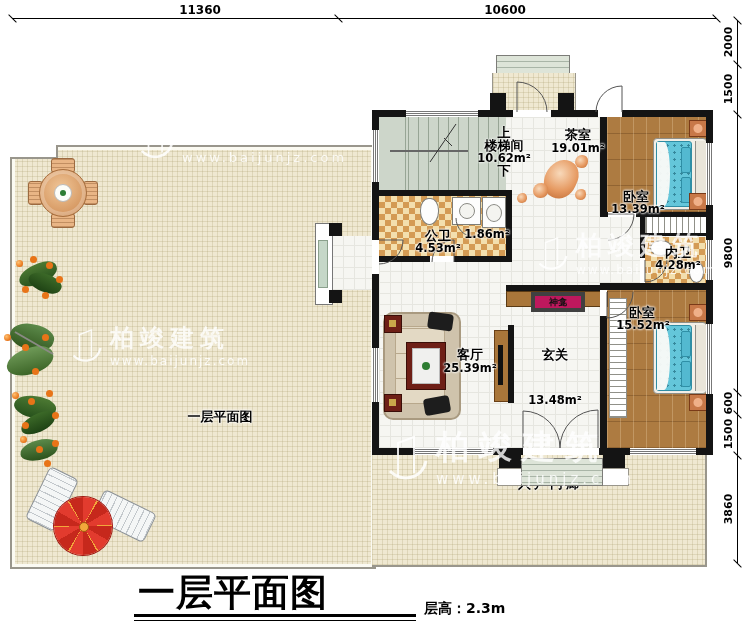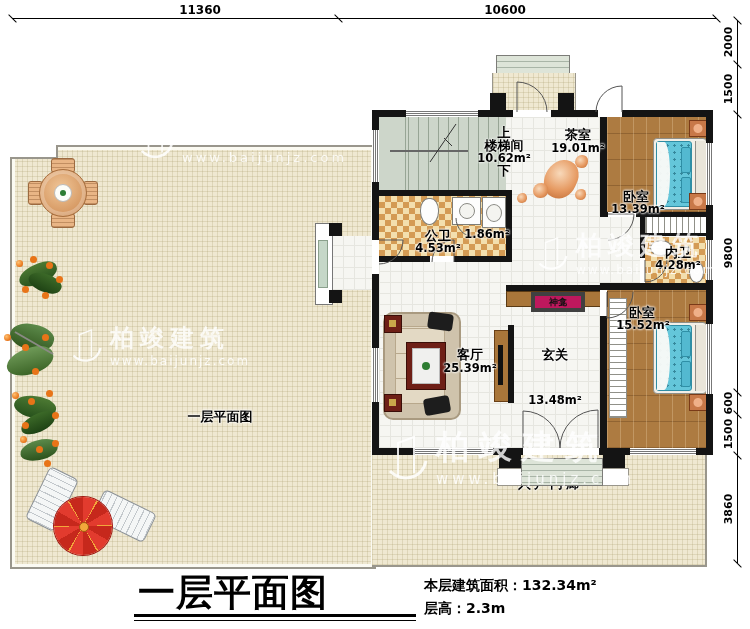--- a/index.html
+++ b/index.html
@@ -342,20 +342,17 @@
         <div class="wm-brand" style="font-size:33px;letter-spacing:10px;">柏竣建筑</div>
     <div class="wm-url" style="font-size:15px;letter-spacing:4px;">www.baijunjz.com</div>
       </div>
   </div>
 
   <div class="abs" style="left:138px;top:568px;display:flex;align-items:baseline;gap:14px;">
     <span style="font-size:37px;font-weight:bold;letter-spacing:1px;">一层平面图</span>
   </div>
   <div class="abs" style="left:134px;top:614px;width:282px;height:3px;background:#000;"></div>
   <div class="abs" style="left:134px;top:620px;width:282px;height:1px;background:#000;"></div>
-  <div class="abs" style="left:424px;top:577px;font-size:14px;font-weight:bold;white-space:nowrap;">
-    <span>本层建筑面积：</span><span>132.34m²</span>
-  </div>
   <div class="abs" style="left:424px;top:600px;font-size:14px;font-weight:bold;white-space:nowrap;">
     <span>层高：</span><span>2.3m</span>
   </div>
 
 </div>
 
 </body></html>

